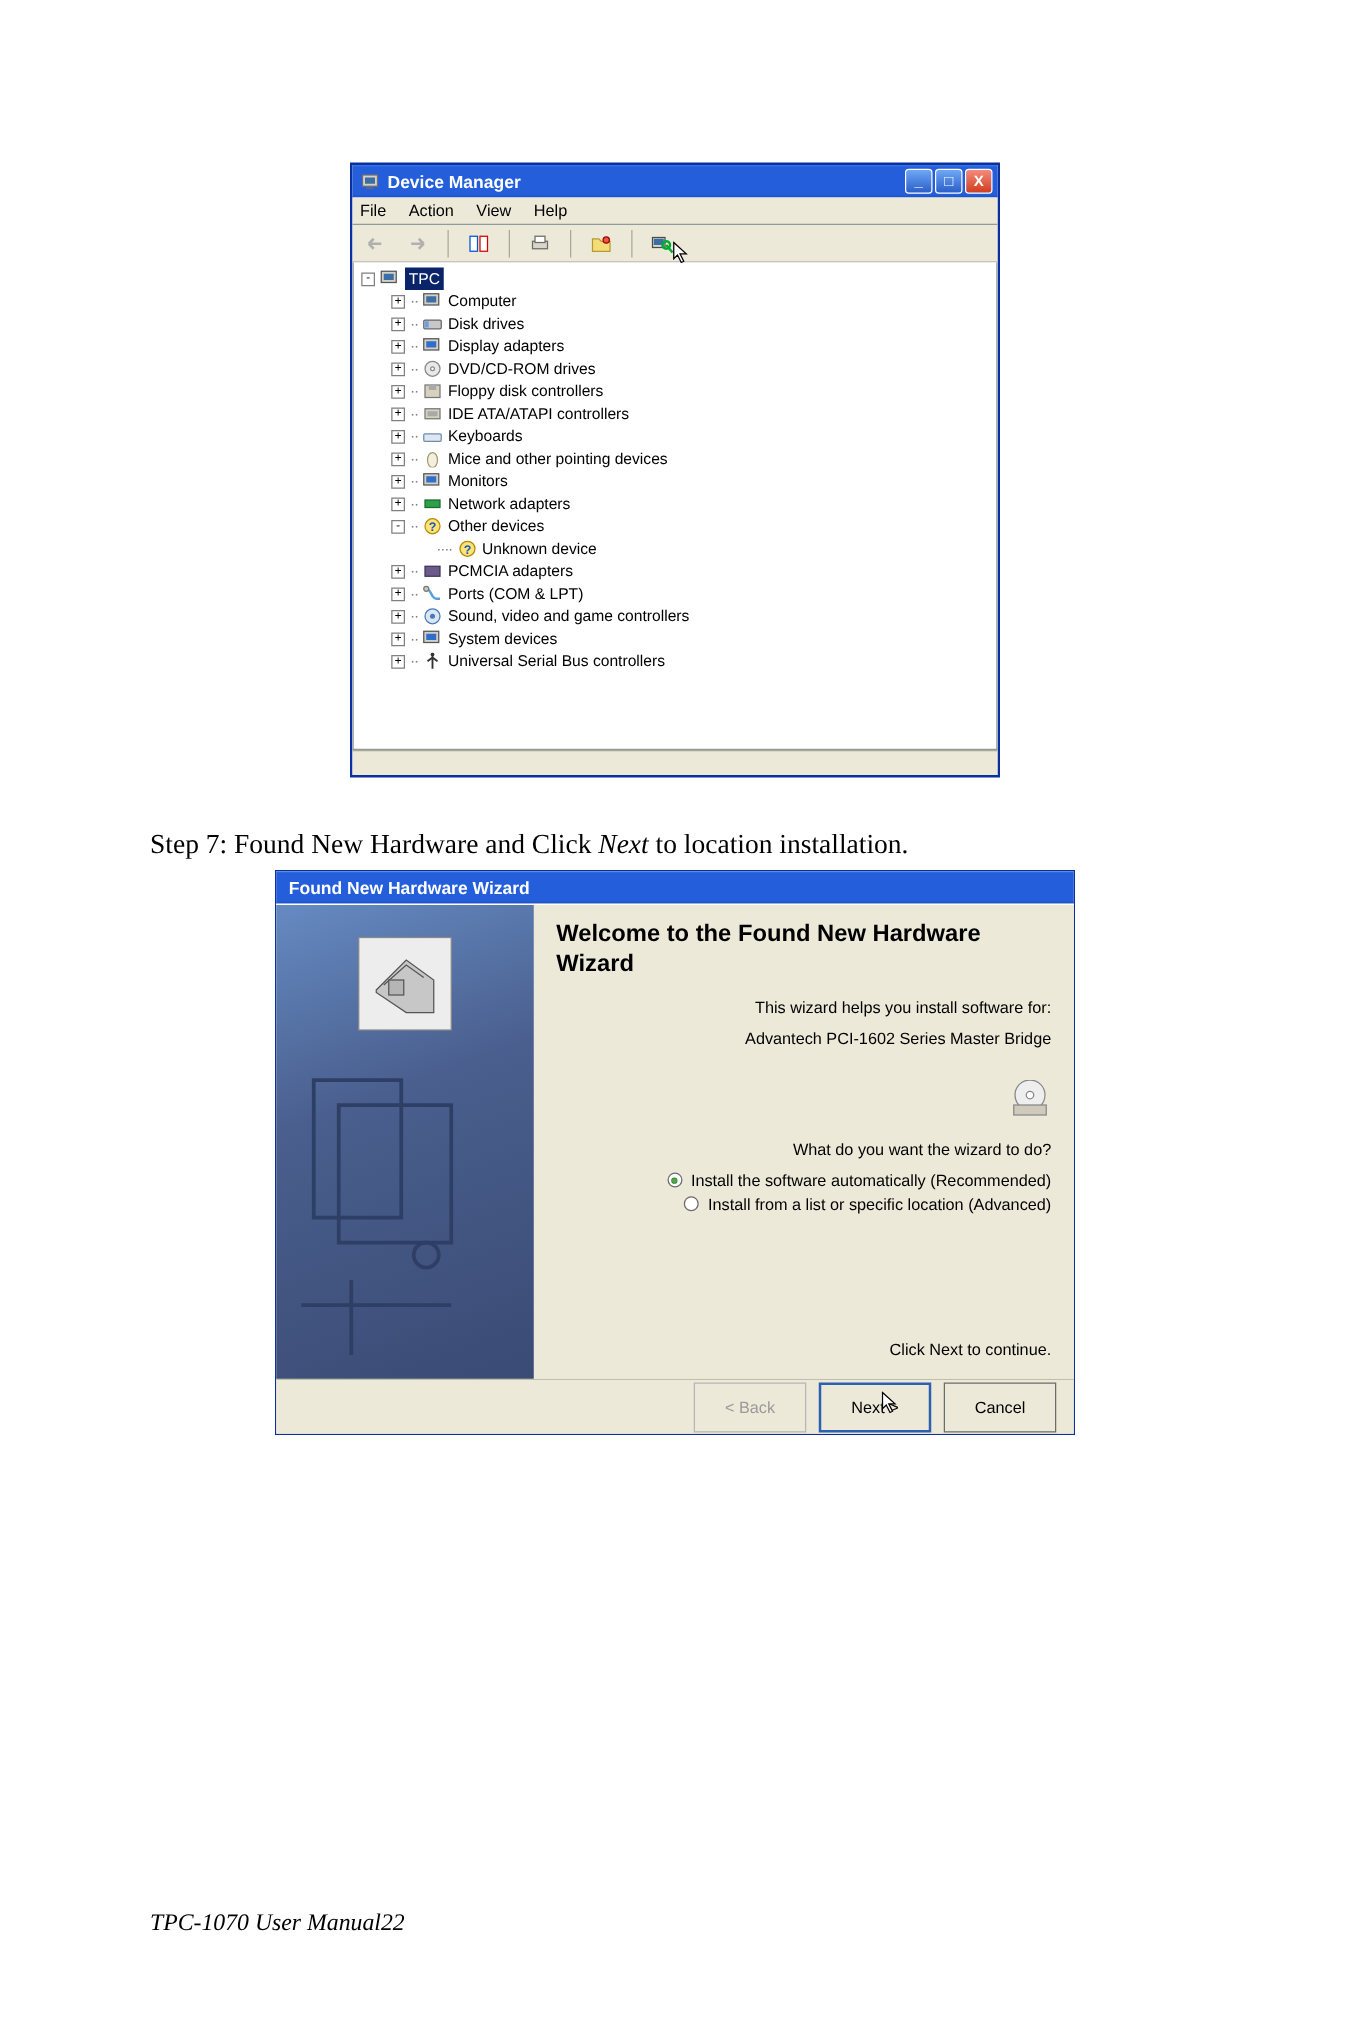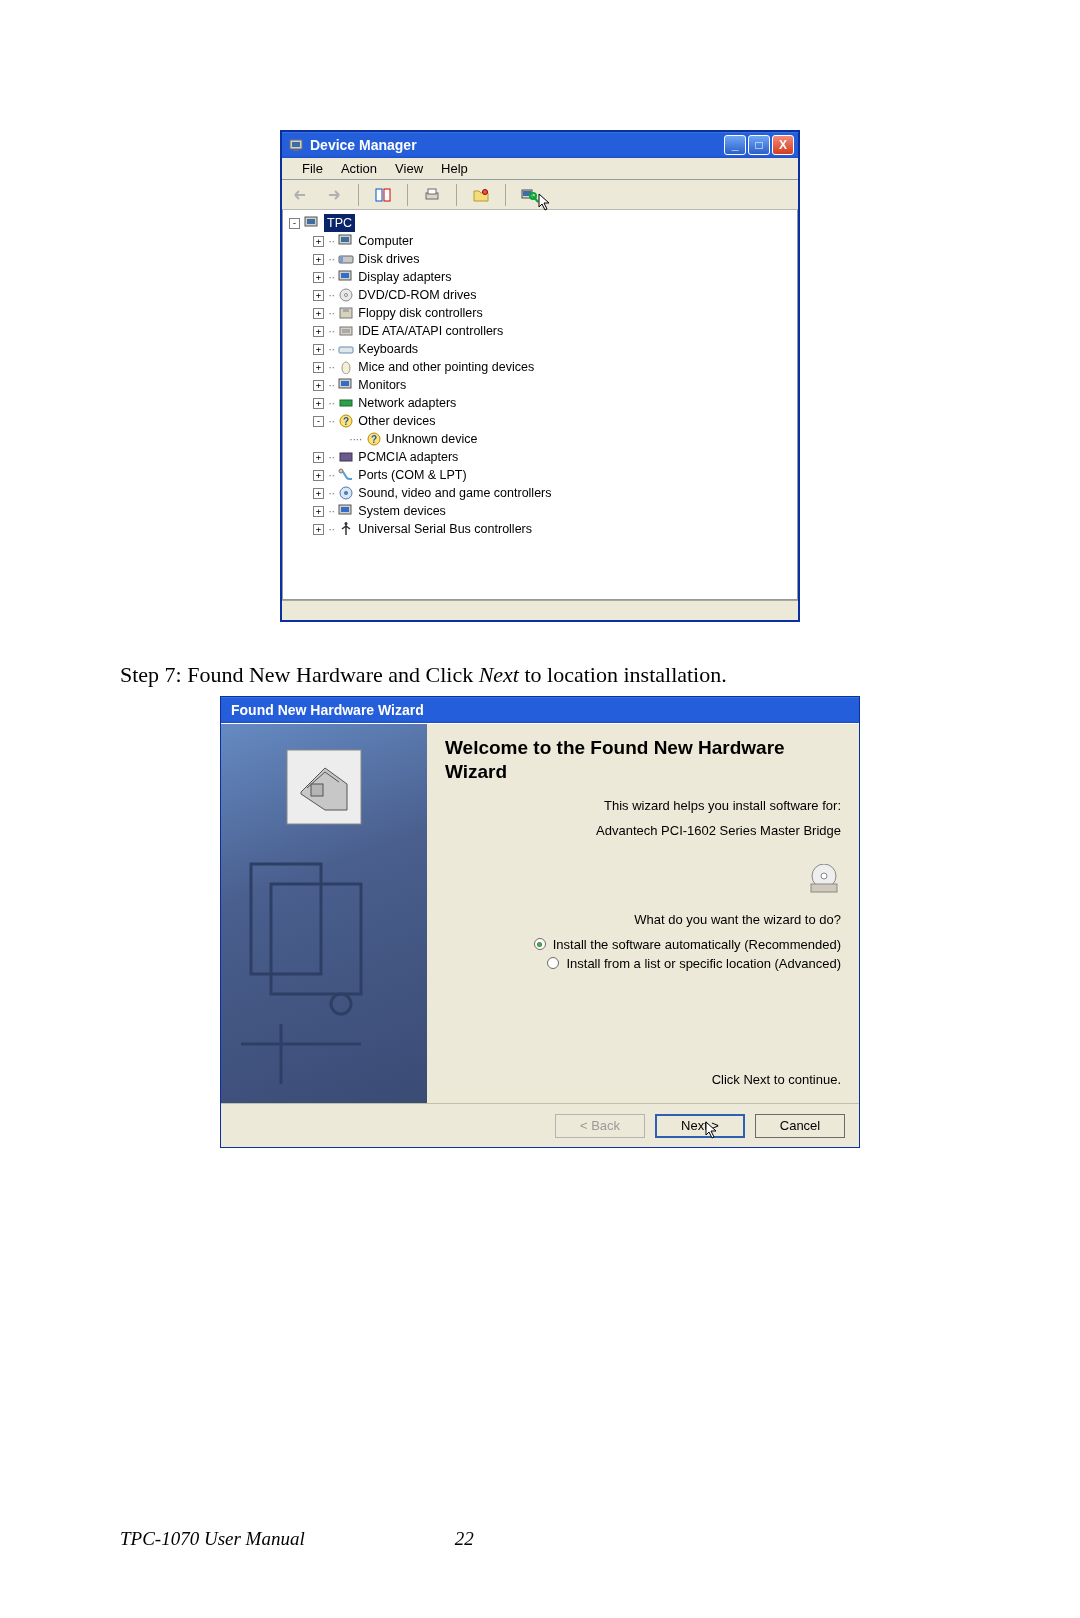--- a/index.html
+++ b/index.html
@@ -35,21 +35,21 @@
   .xp-titlebar .win-btns { display:flex; gap:2px; }
   .xp-titlebar .win-btn {
     width:22px; height:20px; border:1px solid #fff; border-radius:3px;
     display:flex; align-items:center; justify-content:center;
     font-size:12px; font-weight:bold; color:#fff;
     background: linear-gradient(#6fa7f5,#2a5fc9);
   }
   .xp-titlebar .win-btn.close { background: linear-gradient(#f48b7a,#d13d1e); }
   .dm-menubar {
     background:#ece9d8; height:22px; display:flex; align-items:center;
-    padding:0 20px; gap:18px; font-size:13px; border-bottom:1px solid #919b9c;
+    padding:0 6px; gap:18px; font-size:13px; border-bottom:1px solid #919b9c;
   }
   .dm-toolbar {
     background:#ece9d8; height:30px; display:flex; align-items:center;
     padding:0 6px; gap:10px; border-bottom:1px solid #b8b8b8;
   }
   .tb-sep { width:1px; height:22px; background:#aca899; margin:0 2px;}
   .tb-btn { width:24px; height:24px; display:flex; align-items:center; justify-content:center; }
   .dm-body {
     background:#fff; height:390px; overflow:hidden;
     border:1px solid #919b9c; border-top:none; padding:4px 0;
@@ -116,34 +116,34 @@
   }
   .wiz-radio.checked::after{
     content:""; width:5px; height:5px; border-radius:50%;
     background: radial-gradient(circle,#4fa84a 40%,#2f7a2a 70%);
   }
   .wiz-buttons {
     background:#ece9d8; height:44px; display:flex; justify-content:flex-end;
     align-items:center; gap:10px; padding:0 14px; border-top:1px solid #c2bfa9;
   }
   .wiz-btn {
-    min-width:90px; height:24px; font-size:13px; text-align:center;
+    min-width:90px; height:40px; font-size:13px; text-align:center;
     border:1px solid #6b6b6b; background:#ece9d8; padding:0 12px;
     display:inline-flex; align-items:center; justify-content:center;
   }
   .wiz-btn.disabled { color:#9a9a9a; border-color:#b5b5b5;}
   .wiz-btn.default { border:2px solid #2d5fb3; }
   .wiz-btn-wrap { position:relative; display:inline-block;}
   .wiz-btn-wrap .cursor2 { position:absolute; left:50px; top:7px; }
 
   
   .footer {
     position:absolute; left:120px; bottom:68px;
     font-family:"Times New Roman", serif; font-style:italic; font-size:19px;
-    display:flex; gap:150px;
+    display:flex; 
   }
   .footer .pagenum { font-style:italic;}
 
   
   svg { display:block; }
 </style>
 </head>
 <body>
 
 <div class="page">

